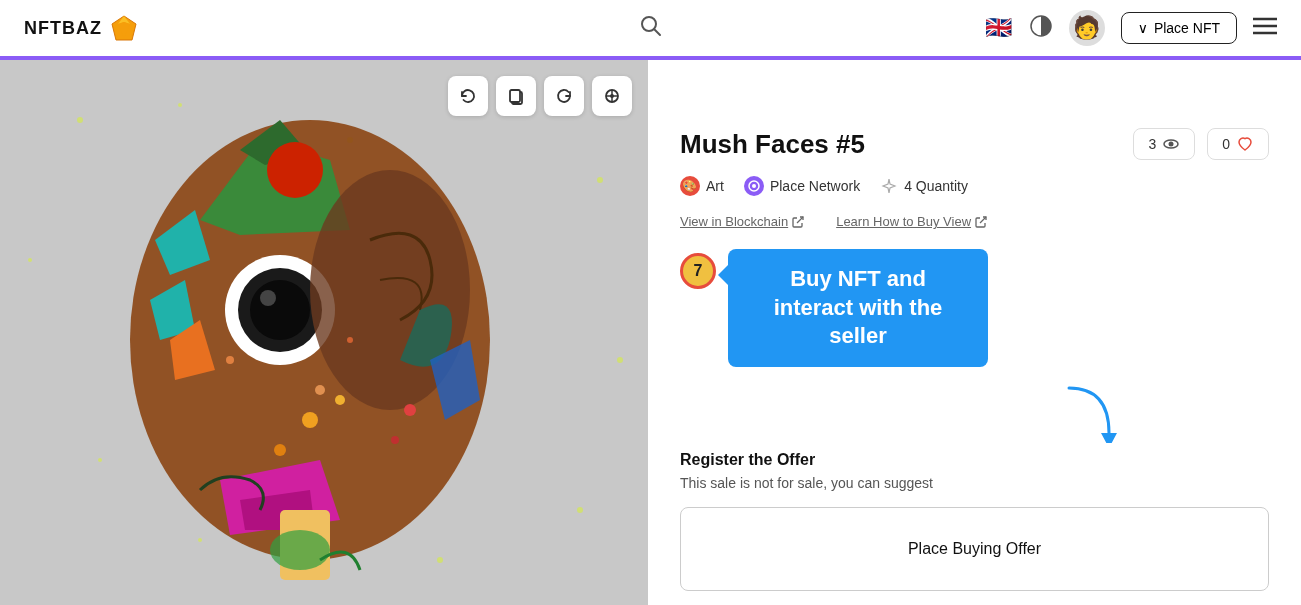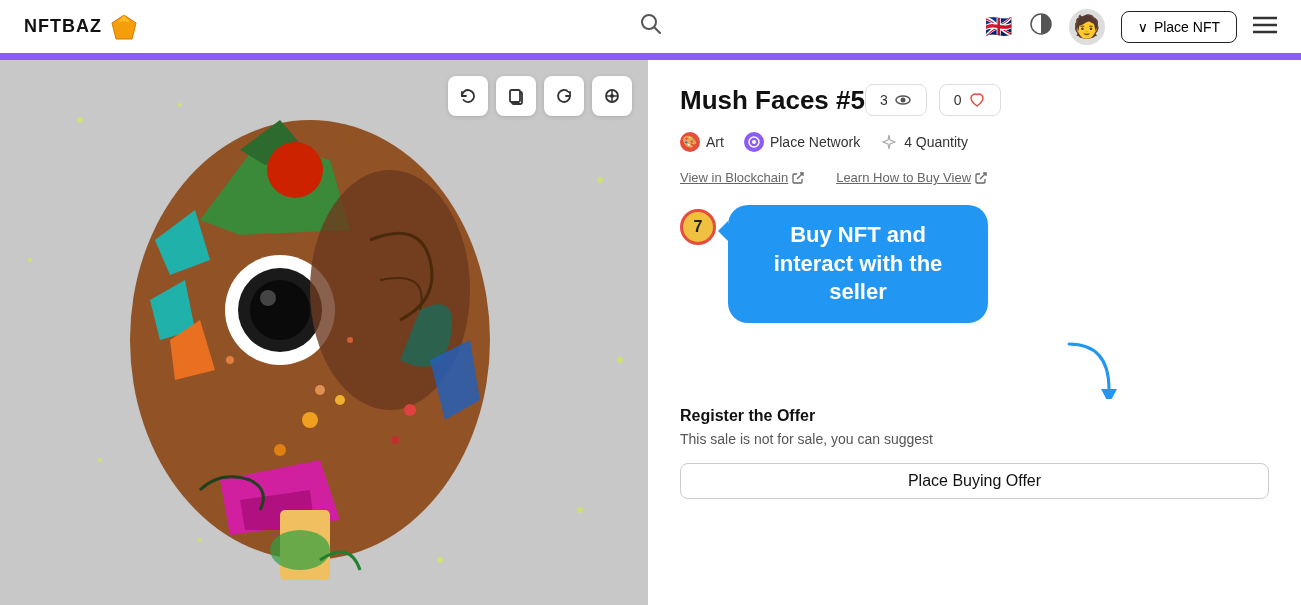--- a/index.html
+++ b/index.html
@@ -5,21 +5,21 @@
     * { margin: 0; padding: 0; box-sizing: border-box; }
     body { font-family: -apple-system, BlinkMacSystemFont, 'Segoe UI', sans-serif; background: #fff; width: 1301px; height: 605px; overflow: hidden; }
 
     
     .header {
       display: flex;
       align-items: center;
       justify-content: space-between;
       padding: 0 24px;
       height: 60px;
-      border-bottom: 7px solid #8b5cf6;
+      border-bottom: 4px solid #8b5cf6;
       background: #fff;
       position: relative;
       z-index: 10;
     }
     .header-left { display: flex; align-items: center; gap: 8px; }
     .logo-text { font-weight: 800; font-size: 18px; color: #111; letter-spacing: 1px; }
     .header-center { position: absolute; left: 50%; transform: translateX(-50%); }
     .search-icon-wrap { color: #555; cursor: pointer; font-size: 20px; }
     .header-right { display: flex; align-items: center; gap: 16px; }
     .flag-icon { font-size: 22px; cursor: pointer; }
@@ -78,21 +78,23 @@
       flex: 1;
       padding: 24px 32px;
       overflow-y: auto;
       position: relative;
     }
 
     
     .title-row {
       display: flex;
       align-items: center;
+      justify-content: space-between;
       margin-bottom: 16px;
+      margin-top: 44px;
     }
     .nft-title { font-size: 26px; font-weight: 700; color: #111; }
     .title-badges { display: flex; gap: 12px; }
     .badge {
       display: flex; align-items: center; gap: 6px;
       border: 1.5px solid #ddd; border-radius: 8px;
       padding: 6px 14px; font-size: 14px; font-weight: 500; color: #333;
     }
 
     
@@ -127,21 +129,21 @@
       border-radius: 50%;
       border: 3px solid #e74c3c;
       background: #f0c040;
       display: flex; align-items: center; justify-content: center;
       font-weight: 800; font-size: 16px; color: #222;
       flex-shrink: 0;
       margin-top: 4px;
     }
     .callout-bubble {
       background: #2196F3;
-      border-radius: 20px;
+      border-radius: 8px;
       padding: 16px 24px;
       margin-left: 12px;
       max-width: 260px;
       position: relative;
     }
     .callout-bubble::before {
       content: '';
       position: absolute;
       left: -10px;
       top: 16px;
@@ -168,21 +170,21 @@
     
     .register-section {
       margin-bottom: 24px;
     }
     .register-title { font-size: 16px; font-weight: 600; color: #111; margin-bottom: 6px; }
     .register-desc { font-size: 14px; color: #555; margin-bottom: 16px; }
 
     
     .place-offer-btn {
       width: 100%;
-      padding: 8px;
+      padding: 32px;
       background: #fff;
       border: 1.5px solid #ccc;
       border-radius: 8px;
       font-size: 16px;
       font-weight: 500;
       color: #111;
       cursor: pointer;
       text-align: center;
     }
 

